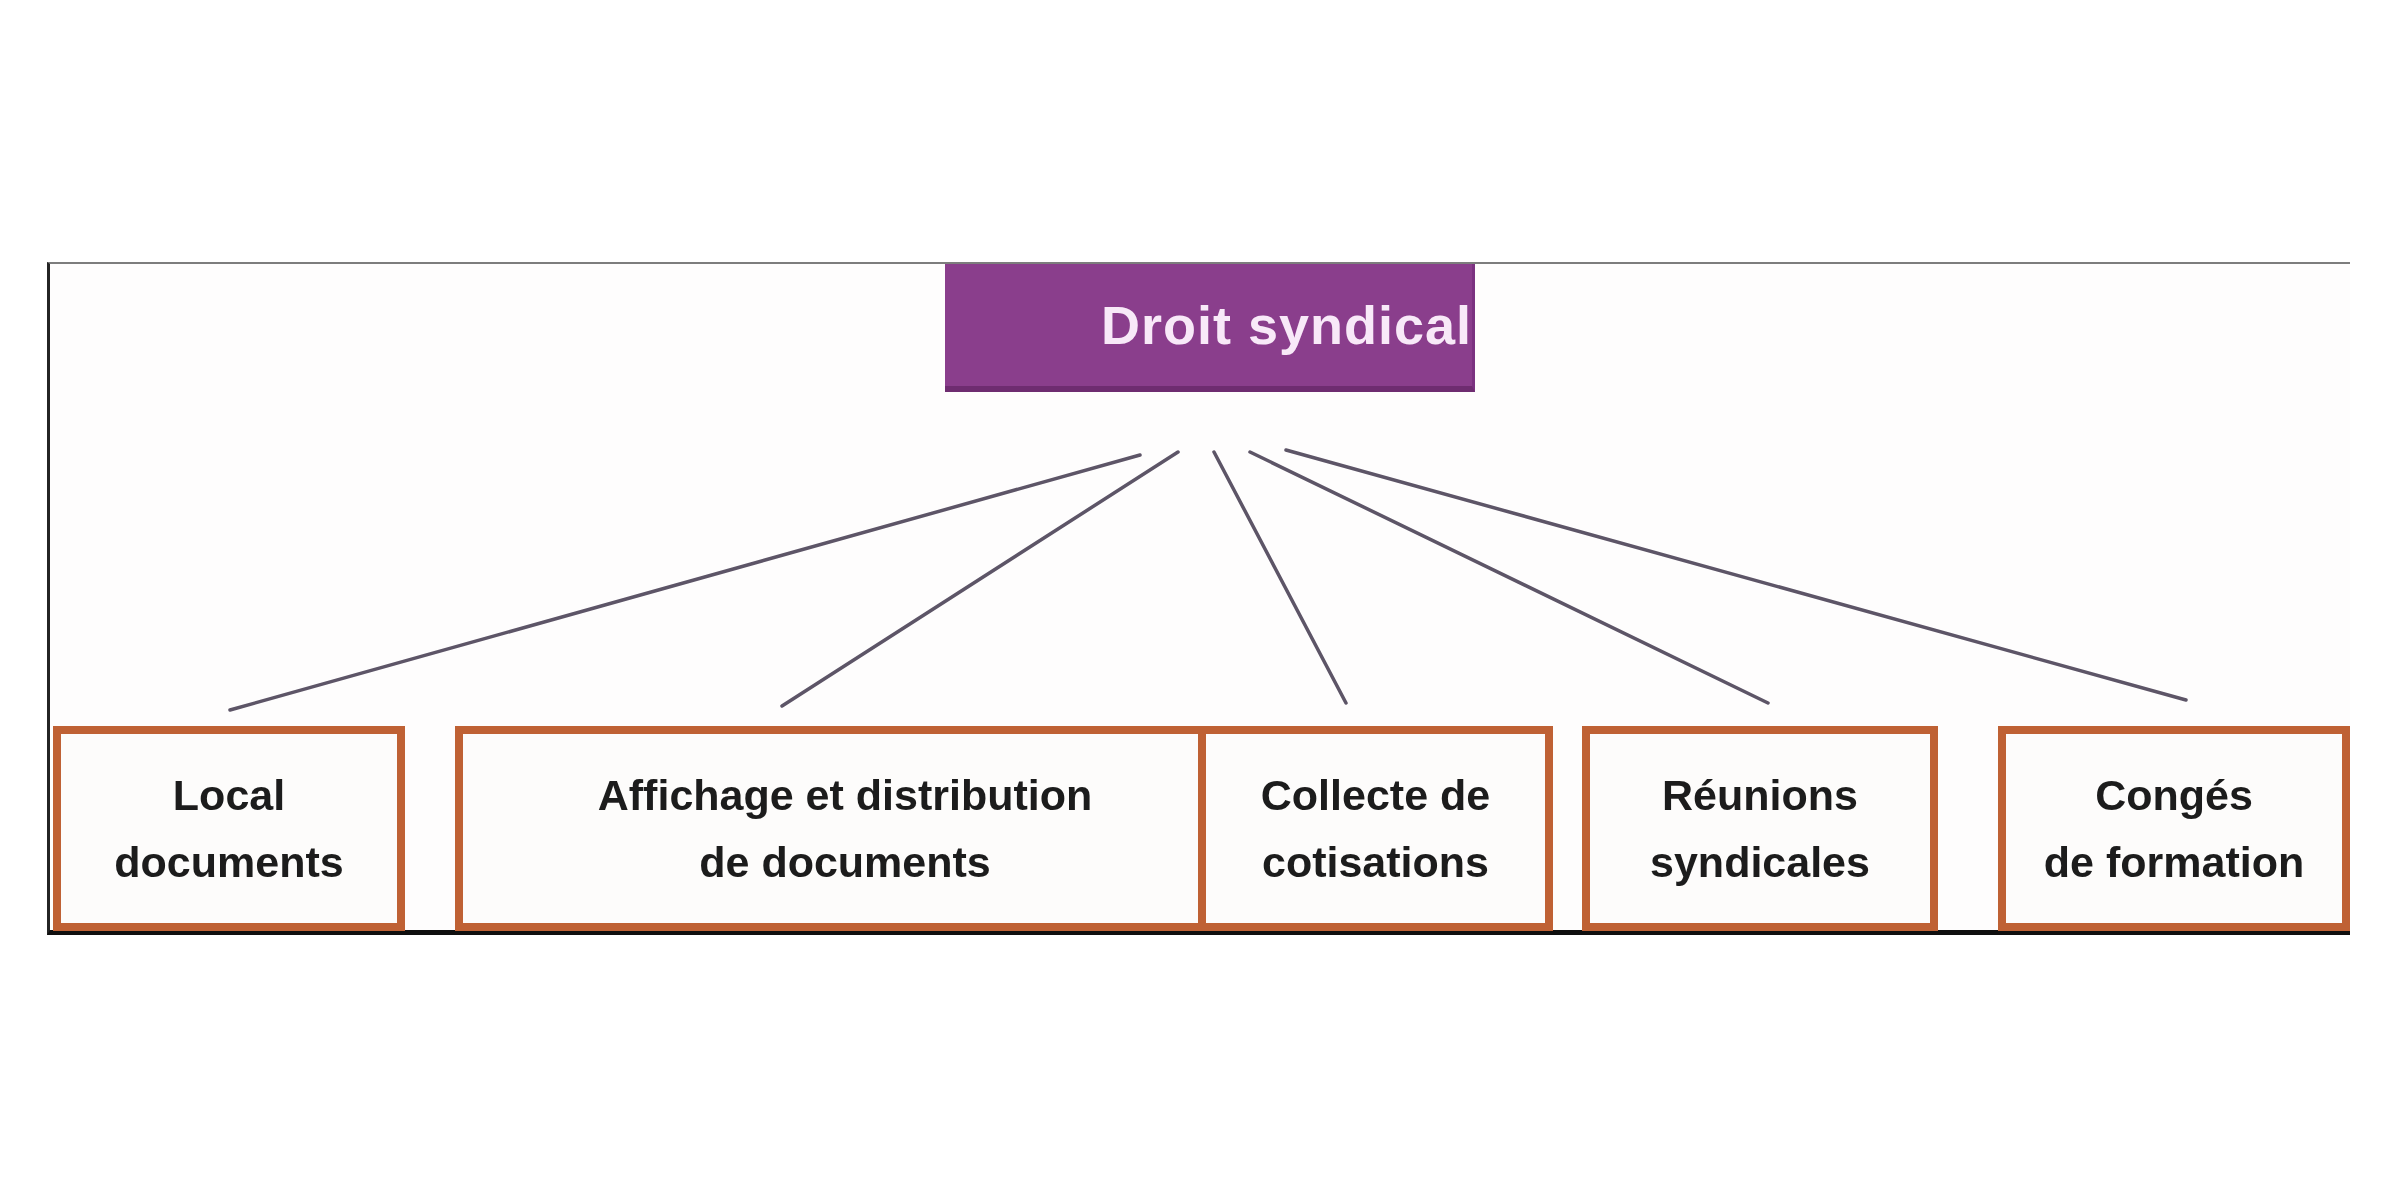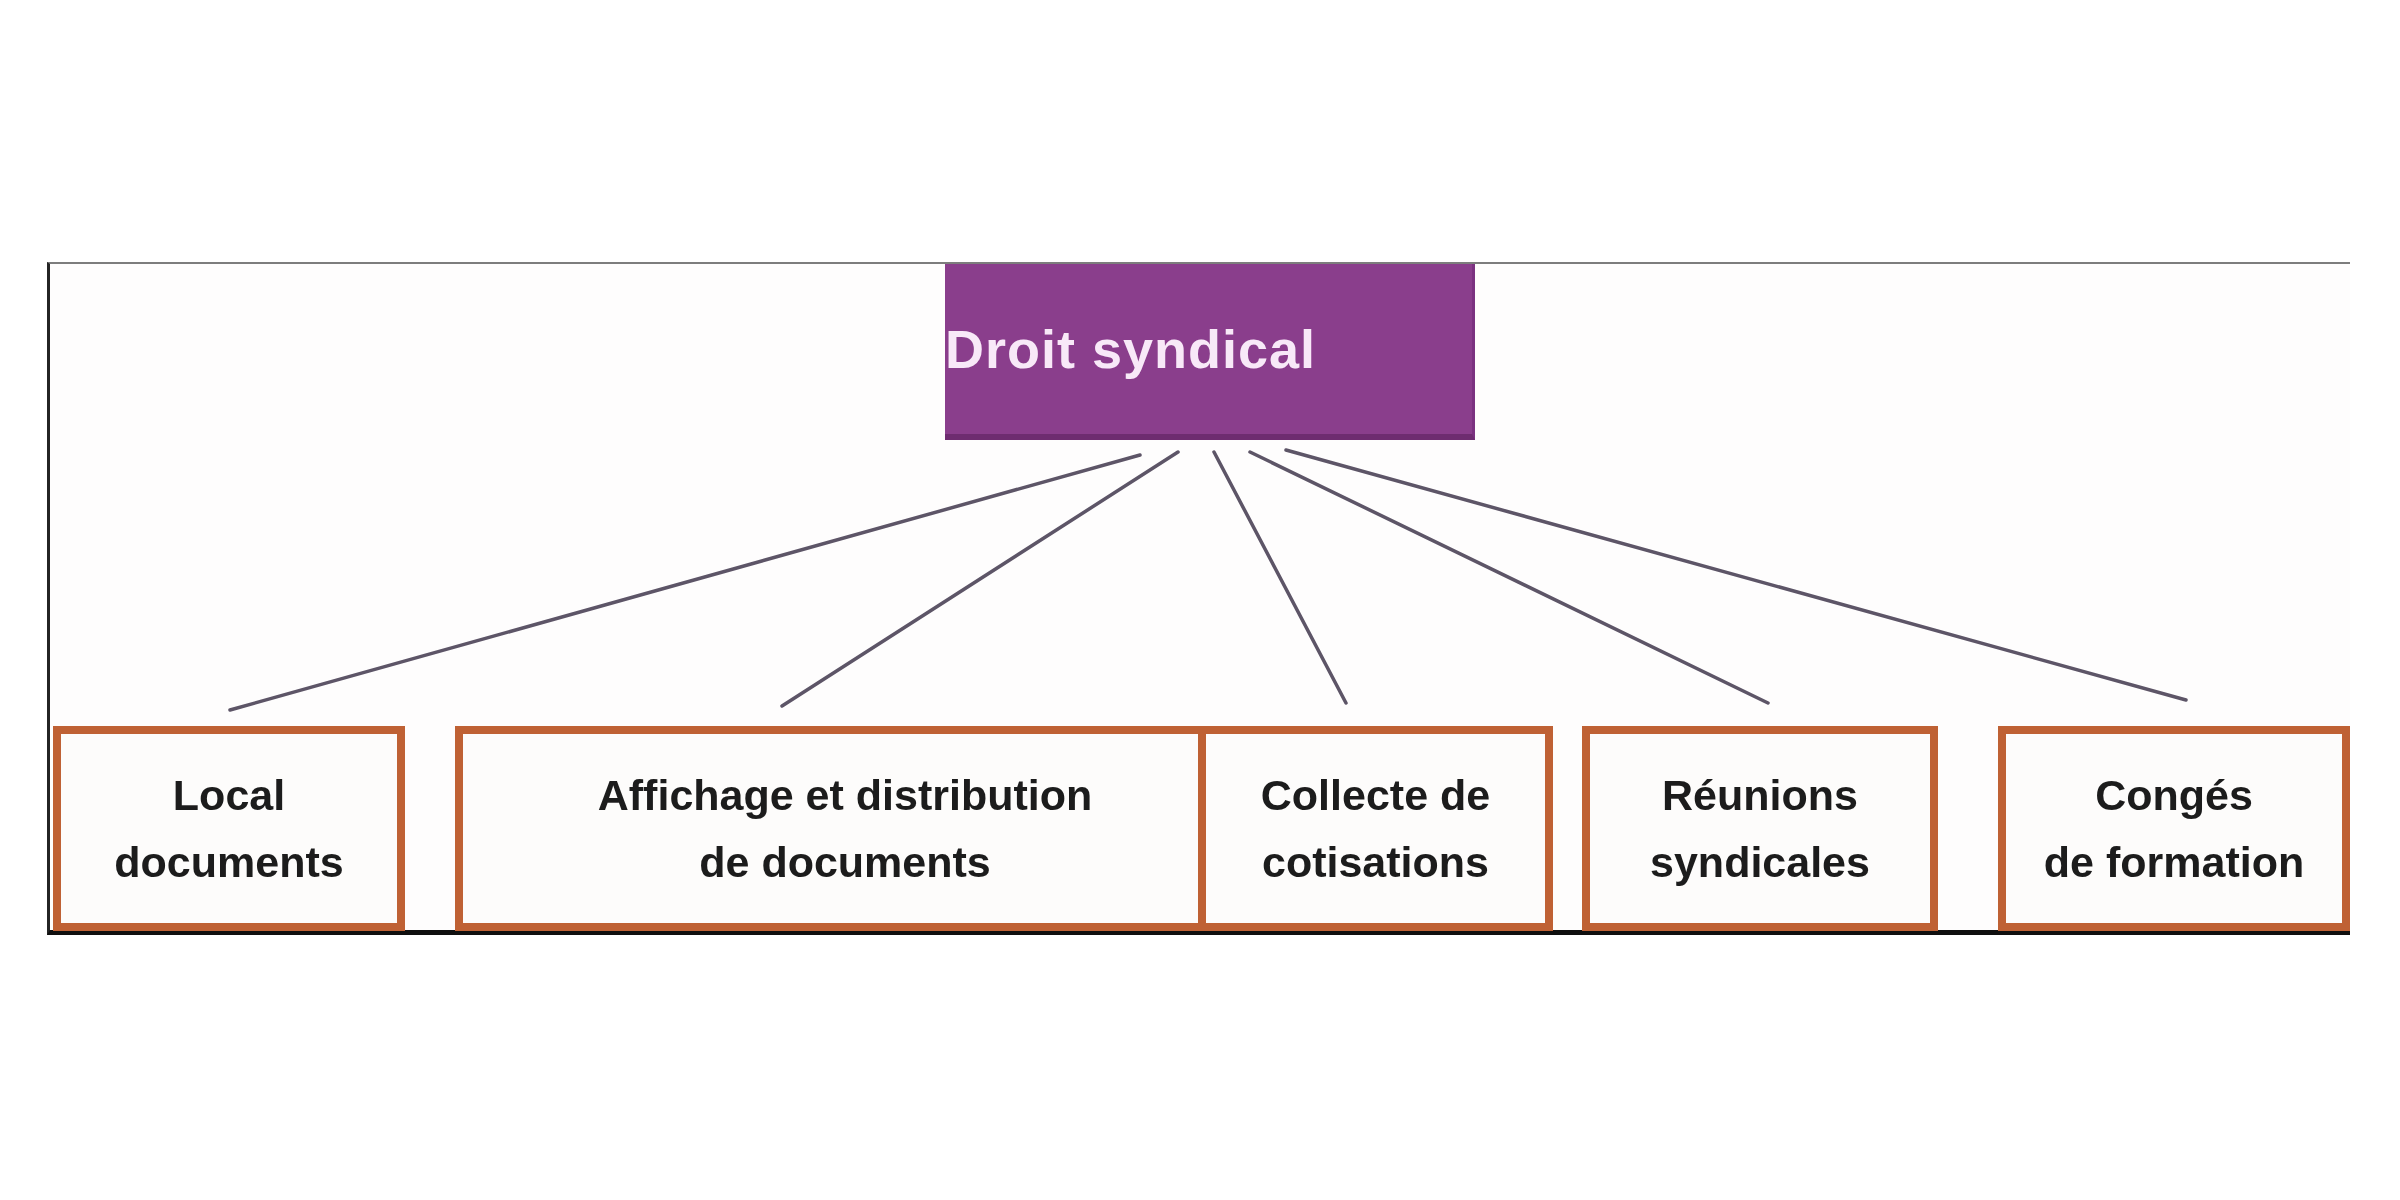--- a/index.html
+++ b/index.html
@@ -42,28 +42,28 @@
     stroke-width: 3.5;
     stroke-linecap: round;
     opacity: 0.9;
   }
   
   .root-node {
     position: absolute;
     left: 895px;
     top: 0px;
     width: 530px;
-    height: 176px;
+    height: 128px;
     box-sizing: border-box;
     background: var(--root-bg, #8a3e8c);
     border-bottom: 6px solid #6e2c70;
     border-right: 3px solid #7b3280;
     display: flex;
     align-items: center;
-    justify-content: flex-start;
+    justify-content: flex-end;
   }
   .root-node .root-label {
     color: var(--root-text, #f8e9f8);
     font-size: 54px;
     font-weight: bold;
     letter-spacing: 1px;
     white-space: nowrap;
   }
   
   .child-node {

